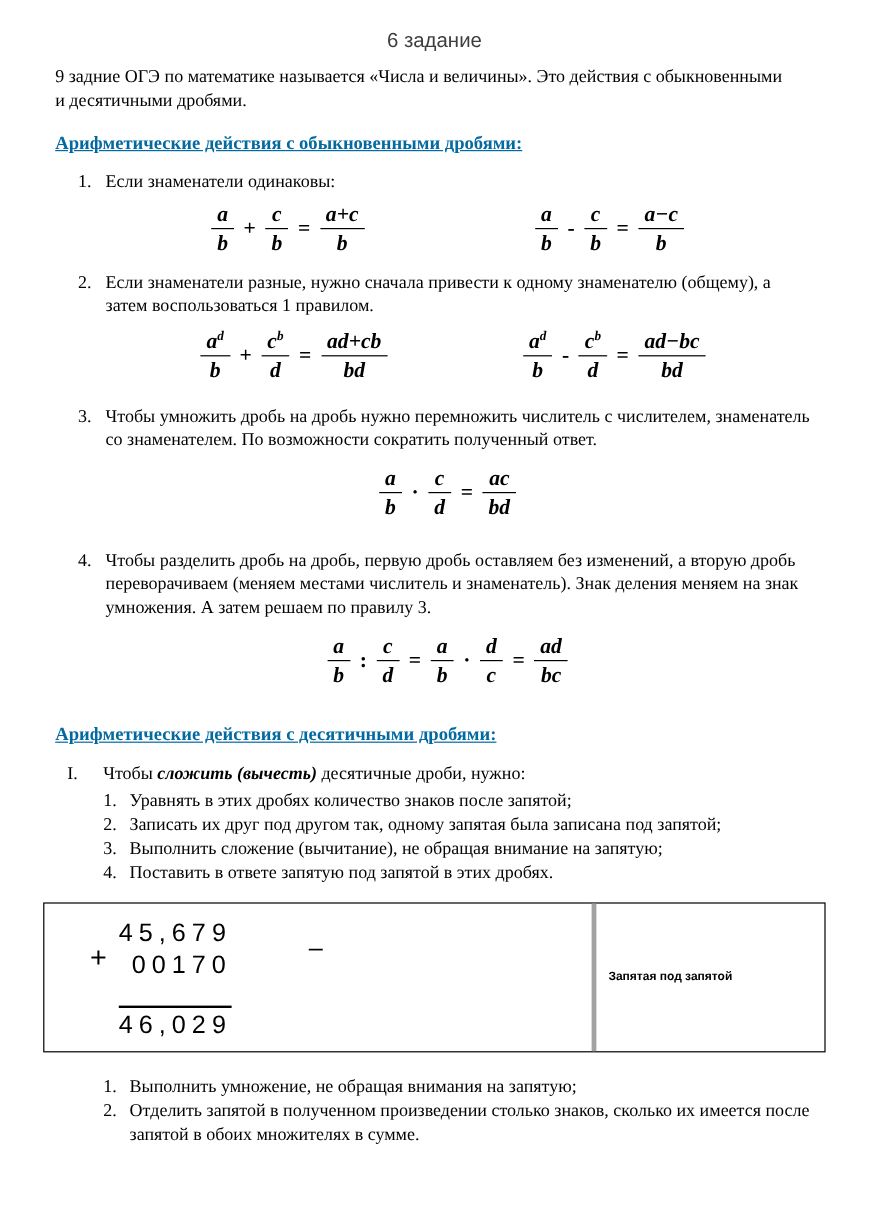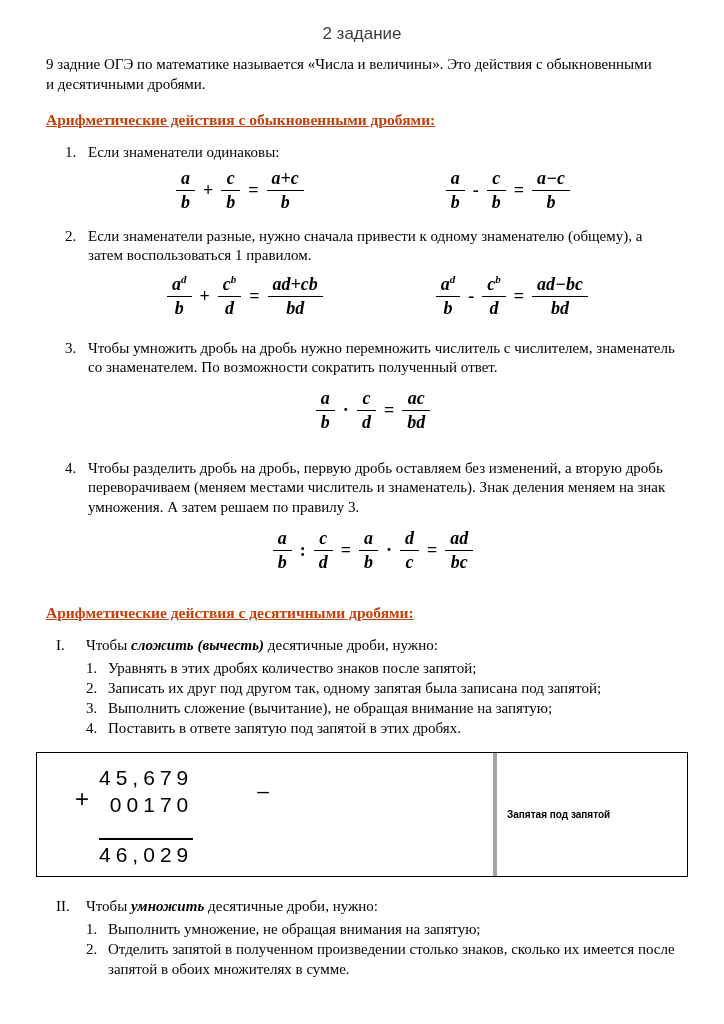--- a/index.html
+++ b/index.html
@@ -28,21 +28,21 @@
     color: #3d3d3d;
     margin: 0 0 10px 0;
     font-weight: 400;
   }
   .intro {
     margin: 0 0 16px 0;
     line-height: 1.35;
     max-width: 606px;
   }
   .red-head {
-    color: #c2410c;
+    color: #0369a1;
     font-weight: bold;
     text-decoration: underline;
     font-size: 15.5px;
     margin: 0 0 14px 0;
   }
   .oitem {
     display: flex;
     line-height: 1.32;
     margin: 0 0 4px 0;
   }
@@ -116,21 +116,21 @@
     font-family: "Liberation Sans", sans-serif;
     font-weight: bold;
     font-size: 10px;
   }
 </style>
 </head>
 <body>
 
 <div class="page">
 
-  <h1 class="doc-title">2 задание</h1>
+  <h1 class="doc-title">6 задание</h1>
 
   <p class="intro">9 задние ОГЭ по математике называется «Числа и величины». Это действия с обыкновенными и десятичными дробями.</p>
 
   <div class="red-head">Арифметические действия с обыкновенными дробями:</div>
 
   <div class="oitem">
     <span class="onum">1.</span>
     <span class="otext">Если знаменатели одинаковы:</span>
   </div>
   <div class="frow row1">
@@ -300,24 +300,20 @@
           <div class="res">46,029</div>
         </div>
       </div>
       <div class="arith sub">
         <span class="sign">–</span>
       </div>
     </div>
     <div class="dt-right">Запятая под запятой</div>
   </div>
 
-  <div class="ritem">
-    <span class="rnum">II.</span>
-    <span class="rtext"><span>Чтобы </span><span class="bi">умножить</span><span> десятичные дроби, нужно:</span></span>
-  </div>
   <div class="steps">
     <div class="step">
       <span class="snum">1.</span>
       <span class="stext">Выполнить умножение, не обращая внимания на запятую;</span>
     </div>
     <div class="step">
       <span class="snum">2.</span>
       <span class="stext">Отделить запятой в полученном произведении  столько знаков, сколько их имеется после запятой в обоих множителях в сумме.</span>
     </div>
   </div>

